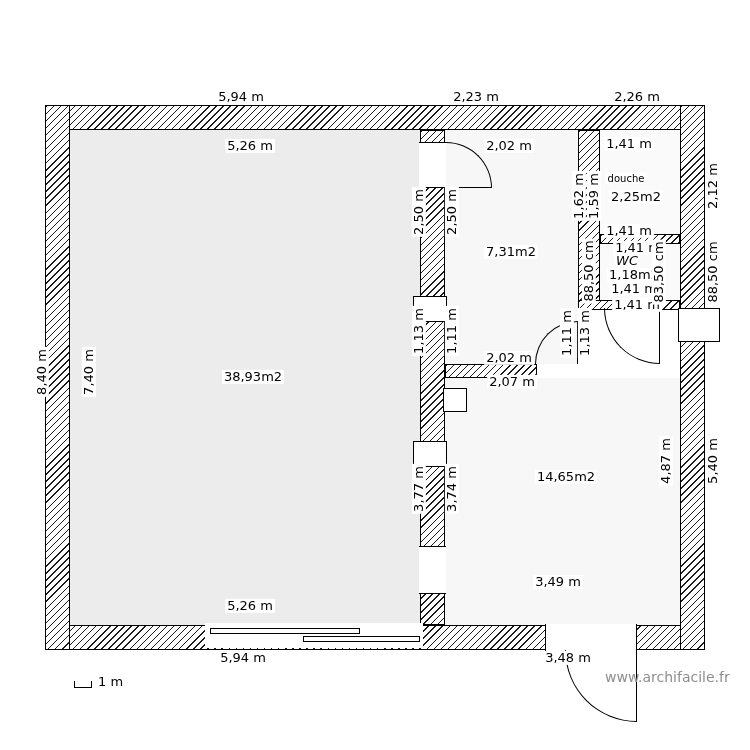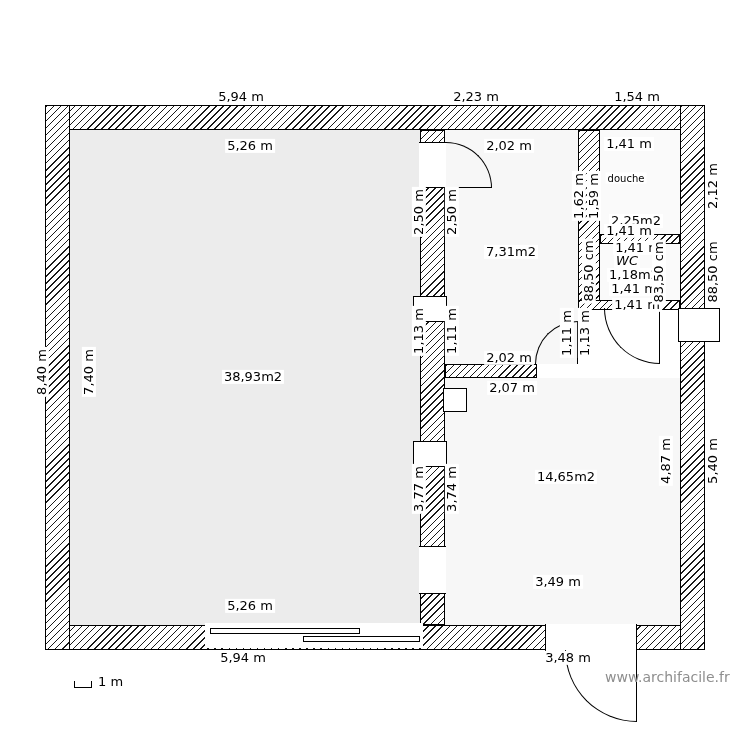--- a/index.html
+++ b/index.html
@@ -75,41 +75,41 @@
   <div class="line" style="left:577px;top:321px;width:1px;height:43px;"></div>
 
   <div class="arc bl" style="left:604px;top:308px;width:56px;height:56px;"></div>
   <div class="line" style="left:659px;top:308px;width:1px;height:56px;"></div>
 
   <div class="arc bl" style="left:565px;top:650px;width:72px;height:72px;"></div>
   <div class="line" style="left:636px;top:650px;width:1px;height:72px;"></div>
 
   <span class="lbl" style="left:241px;top:97px;">5,94 m</span>
   <span class="lbl" style="left:476px;top:97px;">2,23 m</span>
-  <span class="lbl" style="left:637px;top:97px;">1,54 m</span>
+  <span class="lbl" style="left:637px;top:97px;">2,26 m</span>
 
   <span class="lbl" style="left:250px;top:146px;">5,26 m</span>
   <span class="lbl" style="left:509px;top:146px;">2,02 m</span>
   <span class="lbl" style="left:629px;top:144px;">1,41 m</span>
 
   <span class="lbl room-name" style="left:626px;top:178px;">douche</span>
-  <span class="lbl" style="left:636px;top:197px;margin-top:24px;">2,25m2</span>
+  <span class="lbl" style="left:636px;top:197px;">2,25m2</span>
   <span class="lbl" style="left:629px;top:231px;">1,41 m</span>
   <span class="lbl" style="left:638px;top:248px;">1,41 m</span>
   <span class="lbl" style="left:627px;top:261px;font-style:italic;">WC</span>
   <span class="lbl" style="left:634px;top:275px;">1,18m2</span>
   <span class="lbl" style="left:634px;top:289px;">1,41 m</span>
   <span class="lbl" style="left:637px;top:305px;">1,41 m</span>
 
   <span class="lbl" style="left:511px;top:252px;">7,31m2</span>
   <span class="lbl" style="left:253px;top:377px;">38,93m2</span>
   <span class="lbl" style="left:566px;top:477px;">14,65m2</span>
 
   <span class="lbl" style="left:509px;top:358px;">2,02 m</span>
-  <span class="lbl" style="left:512px;top:382px;margin-top:6px;">2,07 m</span>
+  <span class="lbl" style="left:512px;top:382px;">2,07 m</span>
 
   <span class="lbl" style="left:250px;top:606px;">5,26 m</span>
   <span class="lbl" style="left:558px;top:582px;">3,49 m</span>
   <span class="lbl" style="left:243px;top:658px;">5,94 m</span>
   <span class="lbl" style="left:568px;top:658px;">3,48 m</span>
 
   <span class="lbl v" style="left:42px;top:372px;">8,40 m</span>
   <span class="lbl v" style="left:89px;top:372px;">7,40 m</span>
   <span class="lbl v" style="left:419px;top:212px;">2,50 m</span>
   <span class="lbl v" style="left:452px;top:212px;">2,50 m</span>

